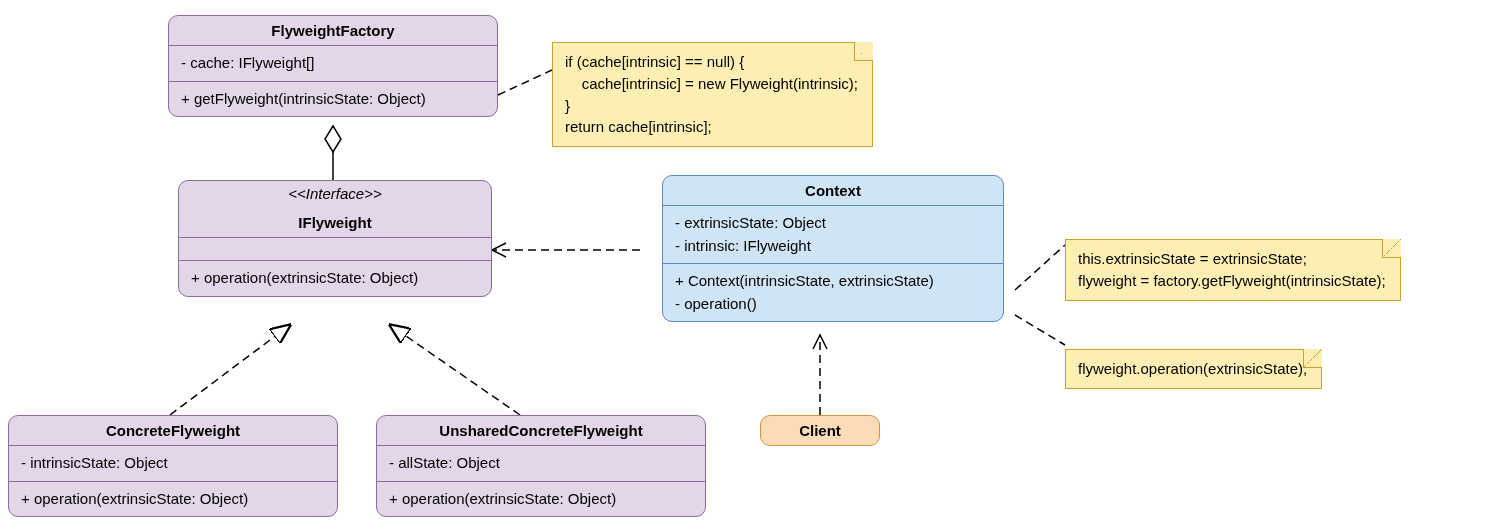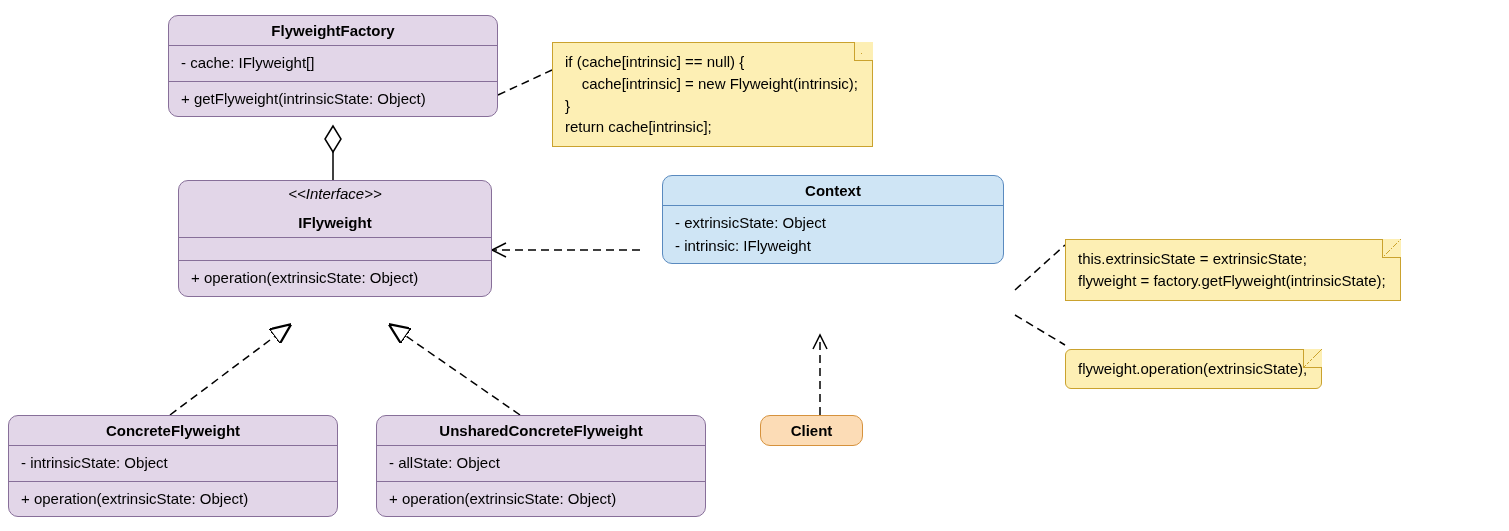--- a/index.html
+++ b/index.html
@@ -114,33 +114,35 @@
   <div class="stereo">&lt;&lt;Interface&gt;&gt;</div>
   <div class="title" style="padding-top:0;margin-top:12px;">IFlyweight</div>
   <div class="sect empty"></div>
   <div class="sect">+ operation(extrinsicState: Object)</div>
 </div>
 
 <div class="box blue" style="left:662px; top:175px; width:342px;">
   <div class="title">Context</div>
   <div class="sect" style="white-space:pre;">- extrinsicState: Object
 - intrinsic: IFlyweight</div>
+  <div class="sect" style="white-space:pre;">+ Context(intrinsicState, extrinsicState)
+- operation()</div>
 </div>
 
 <div class="note" style="left:1065px; top:215px;">this.extrinsicState = extrinsicState;
 flyweight = factory.getFlyweight(intrinsicState);</div>
-<div class="note" style="left:1065px; top:325px;border-radius:6px;">flyweight.operation(extrinsicState);</div>
+<div class="note" style="left:1065px; top:325px;">flyweight.operation(extrinsicState);</div>
 
 <div class="box purple" style="left:8px; top:415px; width:330px;">
   <div class="title">ConcreteFlyweight</div>
   <div class="sect">- intrinsicState: Object</div>
   <div class="sect">+ operation(extrinsicState: Object)</div>
 </div>
 
 <div class="box purple" style="left:376px; top:415px; width:330px;">
   <div class="title">UnsharedConcreteFlyweight</div>
   <div class="sect">- allState: Object</div>
   <div class="sect">+ operation(extrinsicState: Object)</div>
 </div>
 
-<div class="box orange" style="left:760px; top:415px; width:103px;">
+<div class="box orange" style="left:760px; top:415px; width:120px;">
   <div class="title">Client</div>
 </div>
 
 </body></html>

